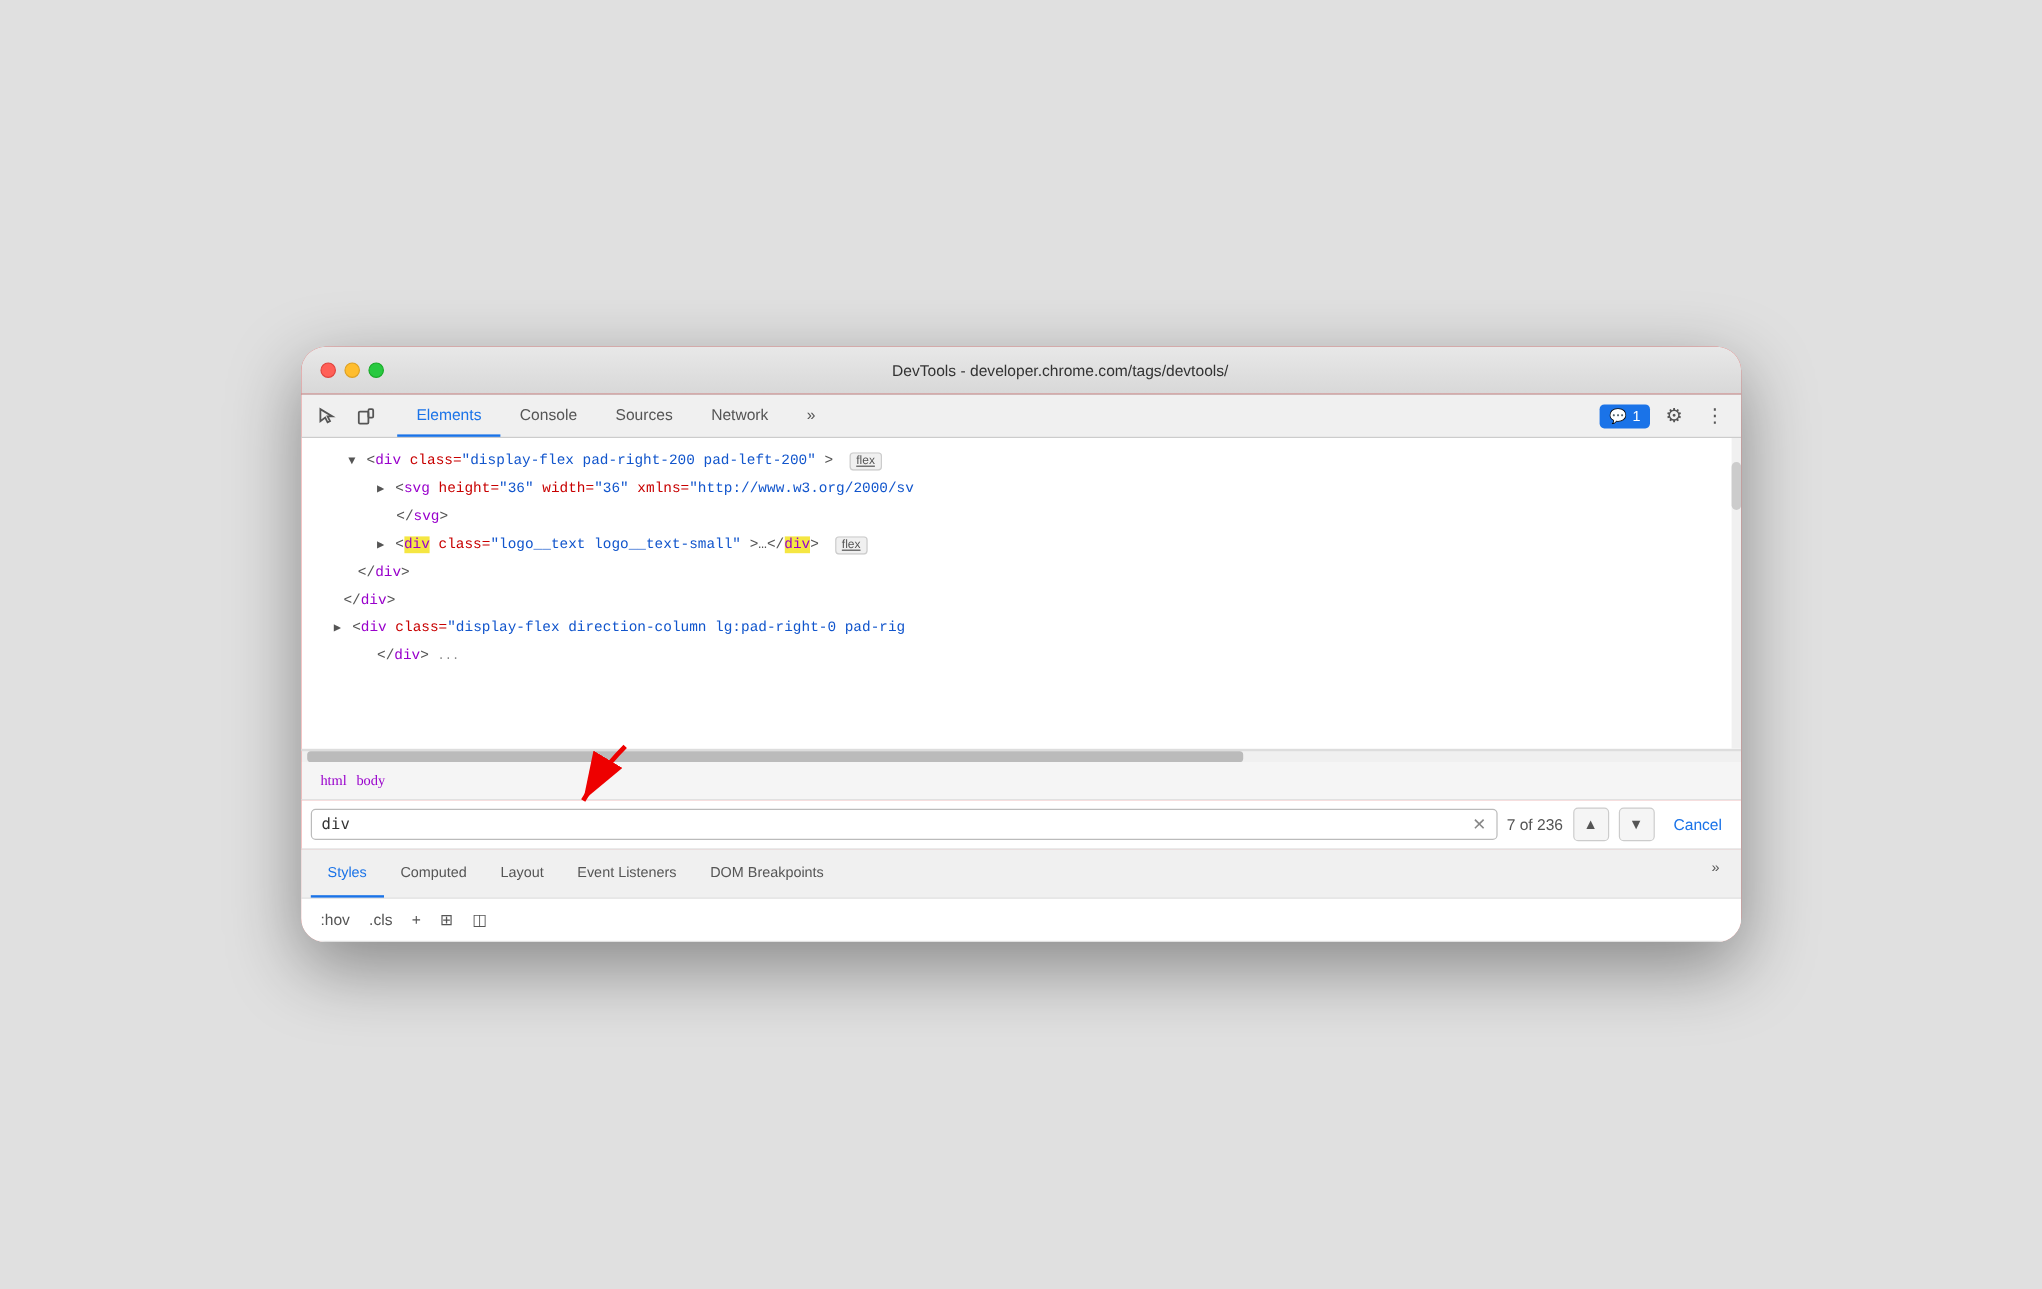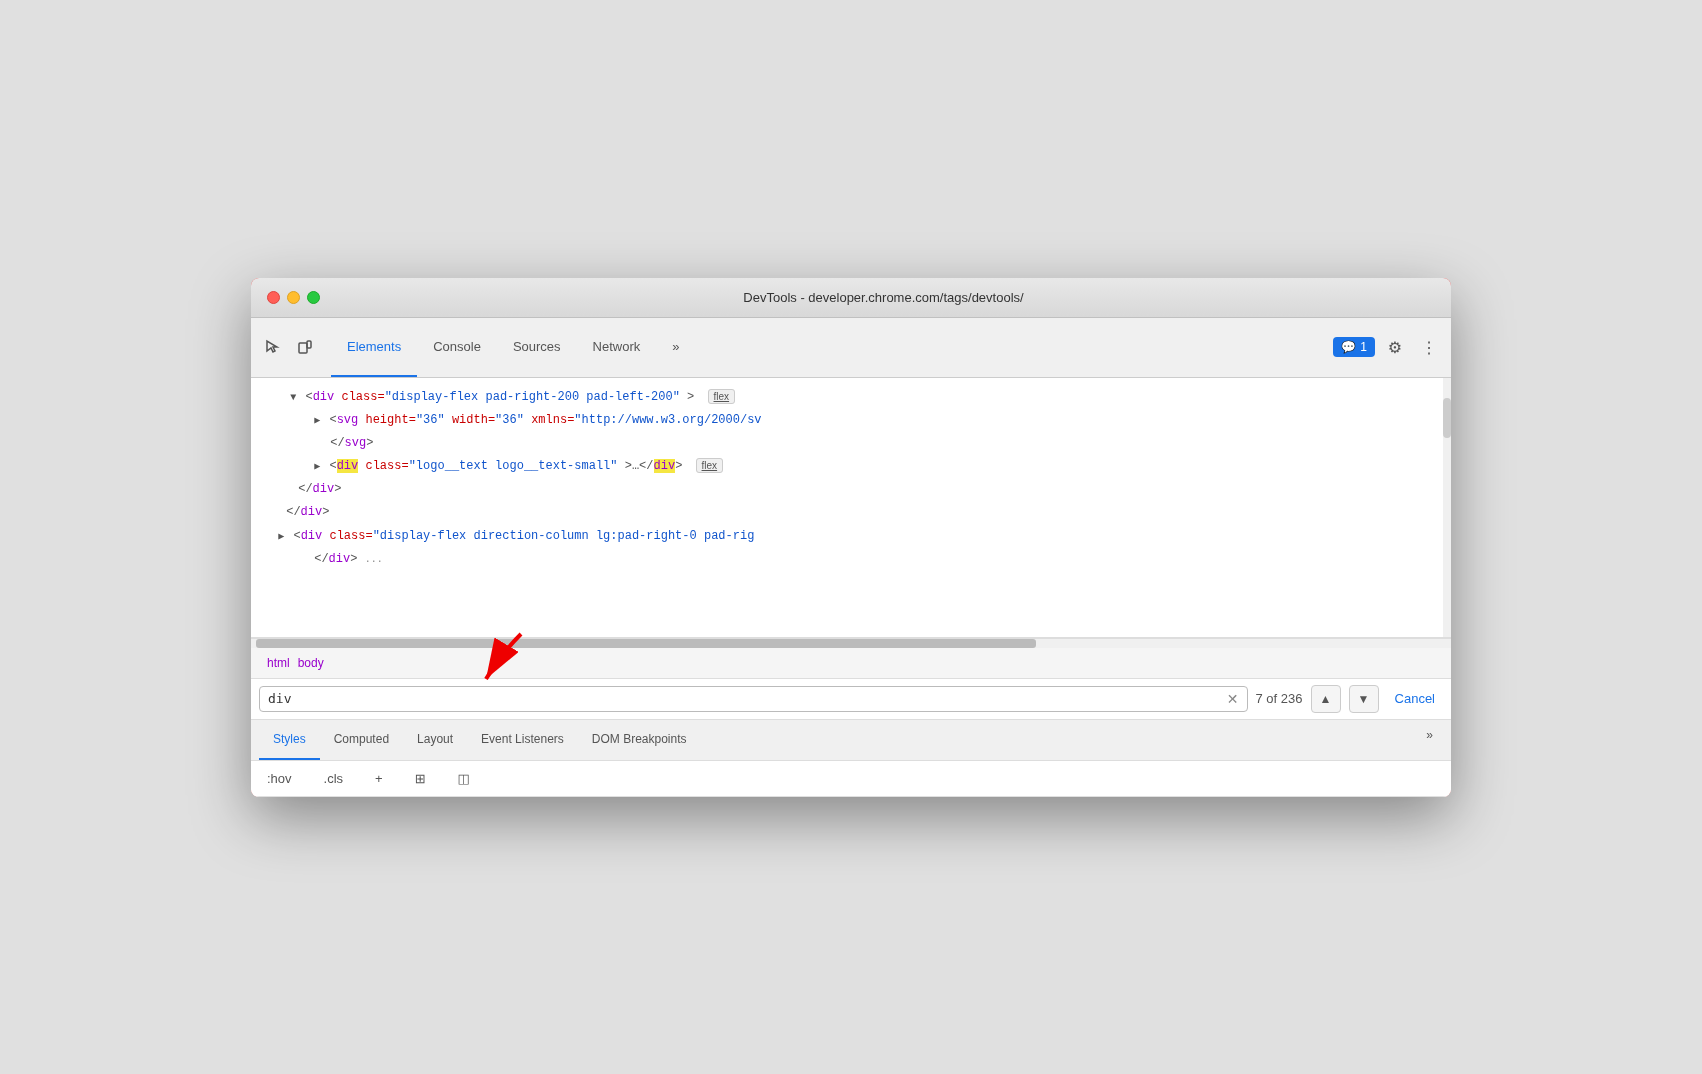--- a/index.html
+++ b/index.html
@@ -9,21 +9,21 @@
       display: flex;
       justify-content: center;
       align-items: center;
       min-height: 100vh;
       font-family: -apple-system, BlinkMacSystemFont, 'Helvetica Neue', Arial, sans-serif;
     }
 
     .window {
       width: 1200px;
       background: #ef4444;
-      border-radius: 8px;
+      border-radius: 20px;
       box-shadow: 0 20px 60px rgba(0,0,0,0.4);
       overflow: hidden;
     }
 
     
     .title-bar {
       background: linear-gradient(180deg, #e8e8e8 0%, #d8d8d8 100%);
       padding: 12px 16px;
       display: flex;
       align-items: center;
@@ -54,21 +54,21 @@
       font-weight: 500;
     }
 
     
     .devtools-toolbar {
       background: #f0f0f0;
       border-bottom: 1px solid #ccc;
       display: flex;
       align-items: center;
       padding: 0 8px;
-      height: 60px;
+      height: 36px;
     }
 
     .toolbar-icons {
       display: flex;
       gap: 4px;
       margin-right: 12px;
     }
 
     .toolbar-icon-btn {
       width: 28px;
@@ -206,20 +206,21 @@
 
     
     .breadcrumb-bar {
       background: #f5f5f5;
       border-bottom: 1px solid #ddd;
       padding: 6px 12px;
       display: flex;
       align-items: center;
       gap: 0;
       font-size: 12px;
+      font-family: Liberation Serif, serif;
     }
 
     .breadcrumb-item {
       color: #9900cc;
       cursor: pointer;
       padding: 2px 4px;
     }
 
     
     .search-bar {
@@ -341,21 +342,21 @@
 
     .filter-label {
       font-size: 13px;
       color: #aaa;
       flex: 1;
     }
 
     .filter-actions {
       display: flex;
       align-items: center;
-      gap: 24px;
+      gap: 8px;
     }
 
     .filter-action-btn {
       background: none;
       border: none;
       color: #555;
       font-size: 13px;
       cursor: pointer;
       padding: 2px 4px;
       border-radius: 3px;

